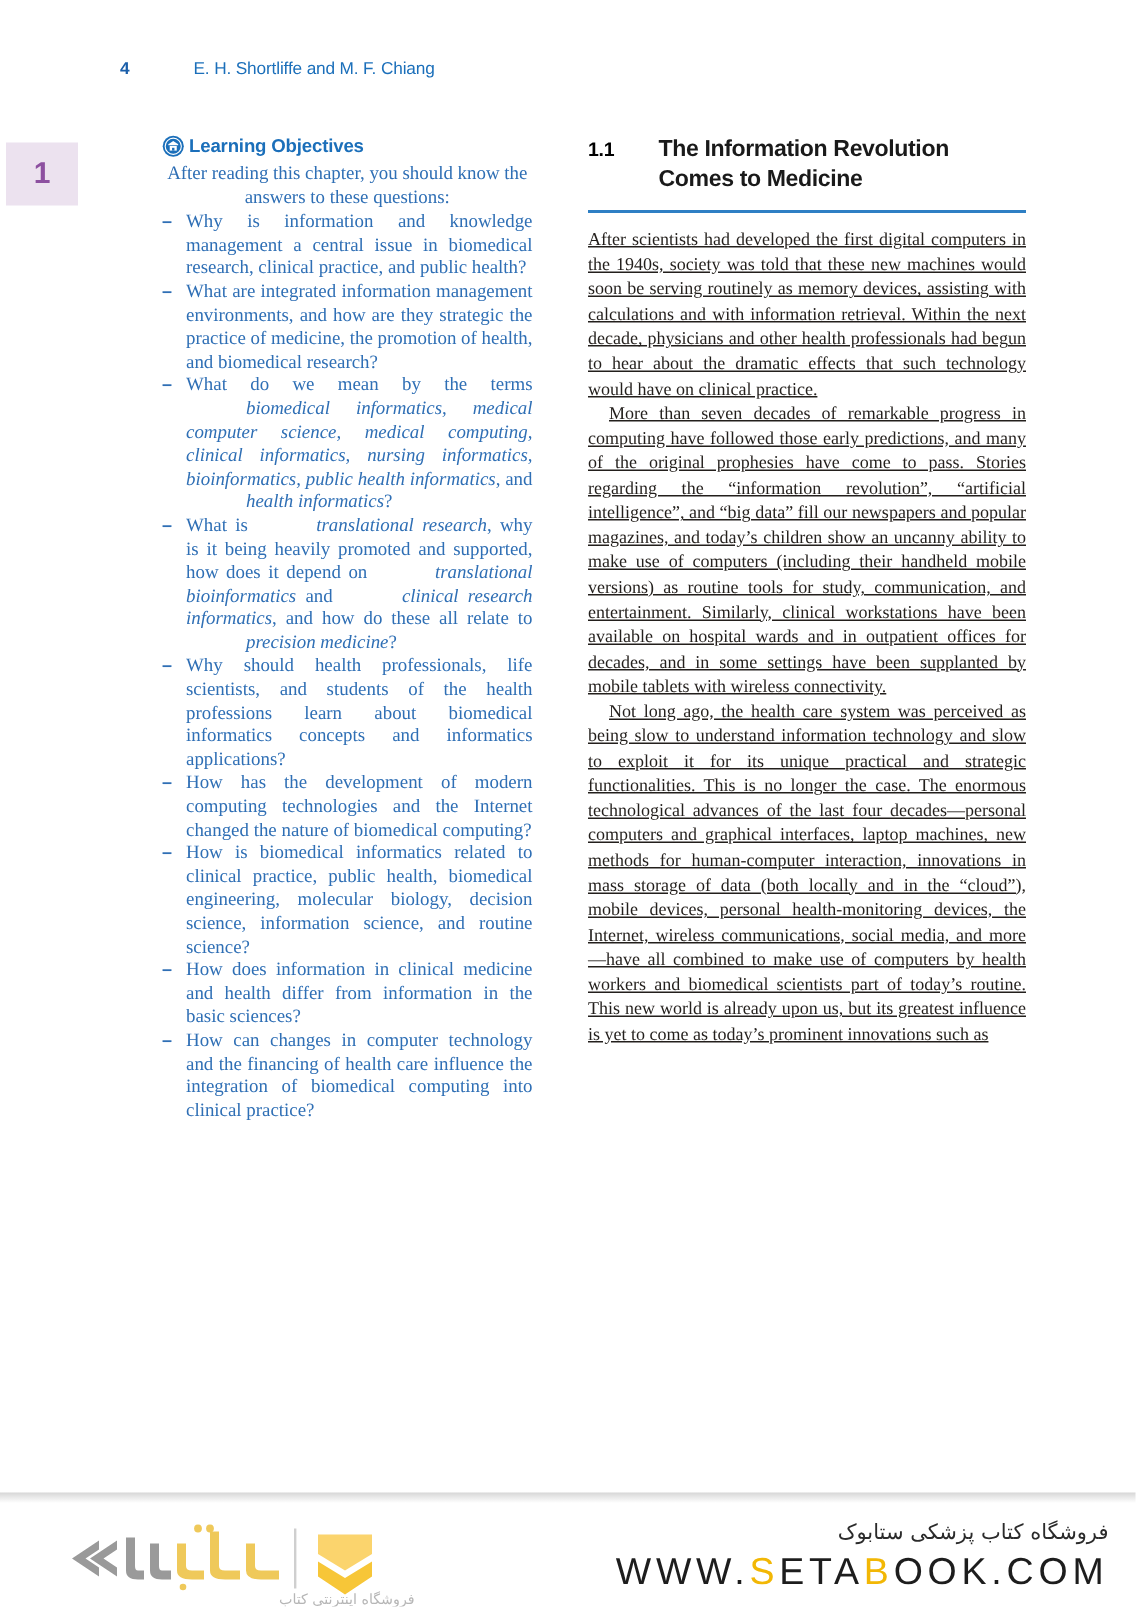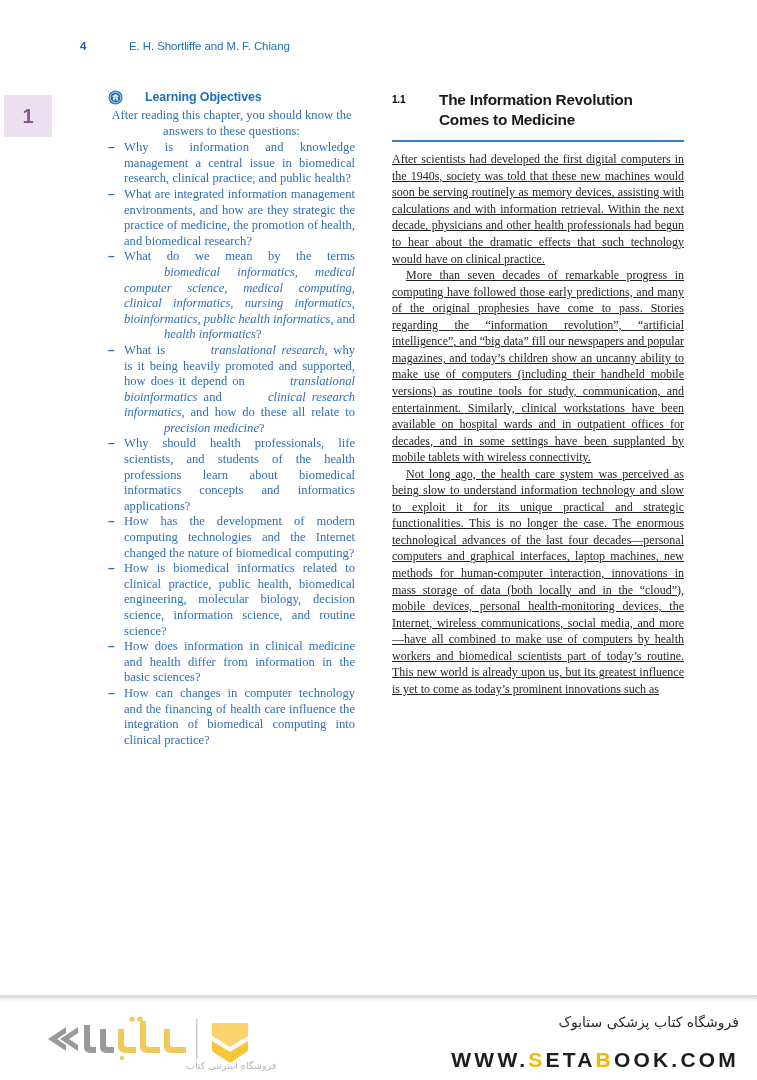--- a/index.html
+++ b/index.html
@@ -67,21 +67,21 @@
   }
   #col-right {
     position: absolute;
     left: 392px; top: 90px;
     width: 292px;
   }
 
   
   #lo-head {
     display: flex; align-items: center;
-    gap: 22px;
+    gap: 3px;
     margin-bottom: 3px;
   }
   #lo-icon {
     width: 15px; height: 15px;
     flex: 0 0 15px;
     display: block;
   }
   #lo-title {
     font-family: "Liberation Sans", sans-serif;
     font-size: 12.4px;
@@ -124,21 +124,21 @@
 
   
   #sec-head {
     display: flex;
     align-items: flex-start;
     gap: 0;
     margin: 0;
   }
   #sec-num {
     font-family: "Liberation Sans", sans-serif;
-    font-size: 10px; font-weight: 700;
+    font-size: 13px; font-weight: 700;
     color: #000; 
     width: 47px;
     flex: 0 0 47px;
     line-height: 19.5px;
     letter-spacing: -0.2px;
   }
   #sec-title {
     font-family: "Liberation Sans", sans-serif;
     font-size: 15.4px; font-weight: 700;
     color: #1a1a1a;
@@ -191,24 +191,24 @@
   }
   #brand-fa {
     font-family: "DejaVu Sans", sans-serif;
     font-size: 14px;
     color: #2b2b2b;
     direction: rtl;
     line-height: 22px;
     letter-spacing: 0;
   }
   #brand-url {
-    margin-top: 12px;
-    font-family: "Liberation Sans", sans-serif;
-    font-size: 21px;
-    font-weight: 700;
+    margin-top: 0;
+    font-family: "Liberation Sans", sans-serif;
+    font-size: 25px;
+    font-weight: 400;
     color: #1d1d1d;
     letter-spacing: 3.2px;
     line-height: 30px;
     white-space: nowrap;
   }
   #brand-url .hl { color: #f2b705; }
 </style>
 </head>
 <body>
 

